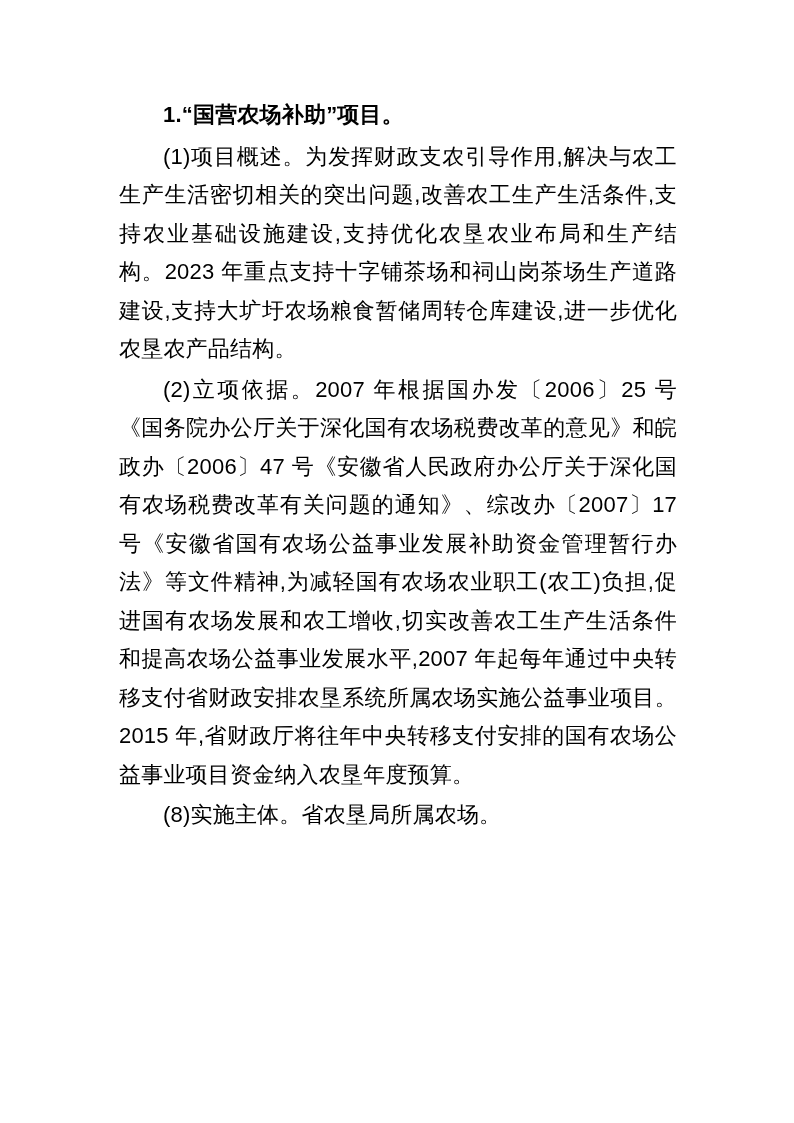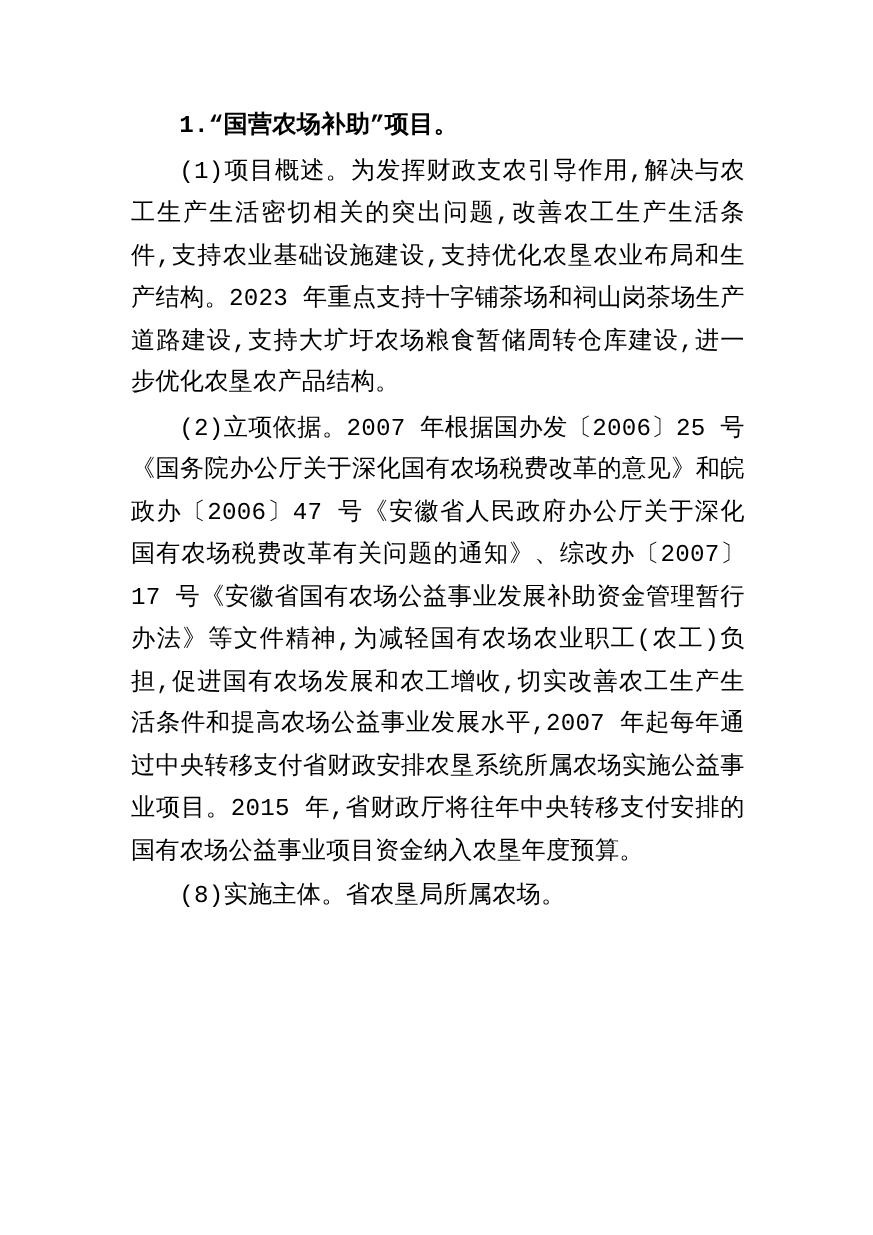--- a/index.html
+++ b/index.html
@@ -7,21 +7,21 @@
     padding: 0;
     background: #ffffff;
   }
   .page {
     position: relative;
     width: 794px;
     height: 926px;
     background: #ffffff;
     overflow: hidden;
     color: #000000;
-    font-family: Liberation Mono, monospace;
+    font-family: Liberation Sans, sans-serif;
   }
   .content {
     position: absolute;
     left: 119px;
     top: 96px;
     width: 558px;
     font-size: 22px;
     line-height: 38.5px;
     text-align: justify;
     text-justify: inter-ideograph;

